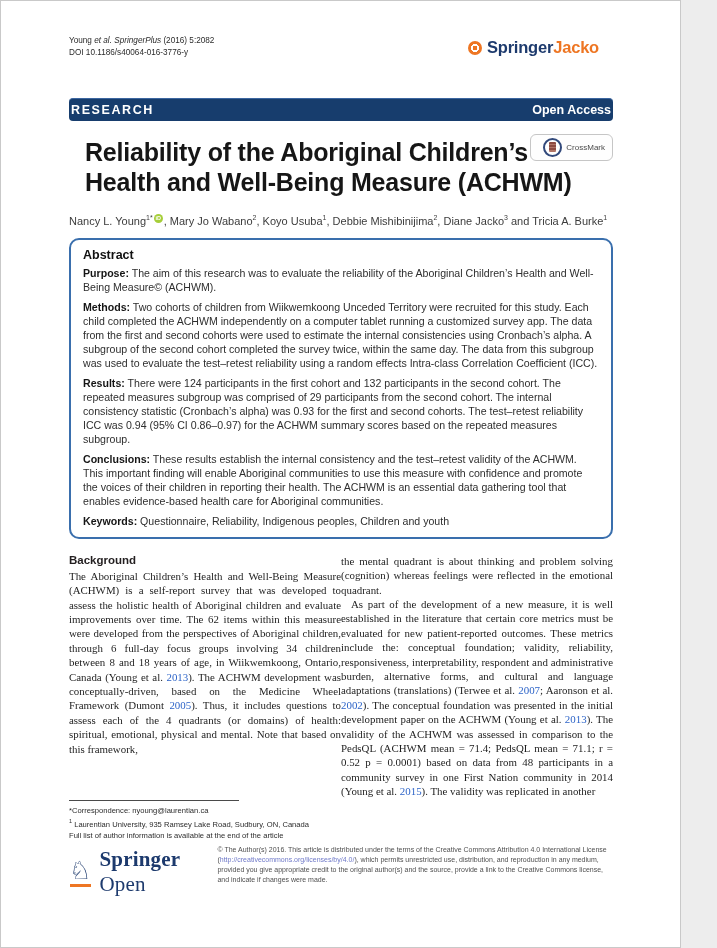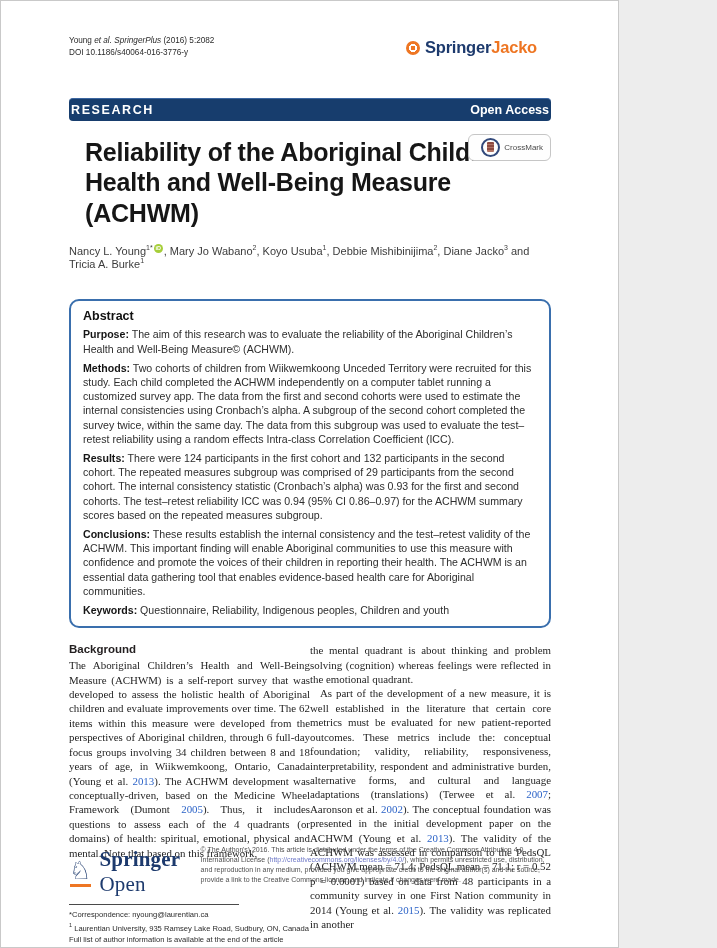--- a/index.html
+++ b/index.html
@@ -1,17 +1,17 @@
 <!DOCTYPE html>
 <html><head>
 <meta charset="utf-8">
 <style>
   html,body{margin:0;padding:0;background:#ededed;}
   .page{
-    width:619px;height:948px;background:#ffffff;border:1px solid #c9c9c9;
+    width:681px;height:948px;background:#ffffff;border:1px solid #c9c9c9;
     box-sizing:border-box;position:relative;overflow:hidden;
     font-family:"Liberation Sans",sans-serif;color:#231f20;
     padding:34px 67px 0 68px;
   }
   
   .header-row{display:flex;justify-content:space-between;align-items:flex-start;}
   .citation{font-size:8.2px;line-height:1.5;color:#2b2b2b;}
   .citation .it{font-style:italic;}
   .logo-sp{display:flex;align-items:center;gap:5px;margin-top:3px;margin-right:14px;}
   .sp-icon{width:14px;height:14px;border-radius:50%;
@@ -33,21 +33,21 @@
     background:repeating-linear-gradient(#8d4a41 0 1.6px,#b07466 1.6px 3.2px);}
   .cm-text{font-size:8px;color:#4a4a4a;}
   h1.title{font-size:25px;font-weight:700;margin:16px;line-height:1.22;color:#161616;letter-spacing:-0.2px;}
   
   .authors{margin-top:10px;font-size:11px;color:#3c3c3c;}
   .authors sup{font-size:7px;}
   .orcid{display:inline-block;width:9px;height:9px;border-radius:50%;background:#a6ce39;
     color:#fff;font-size:5.5px;font-weight:bold;text-align:center;line-height:9.5px;
     vertical-align:super;margin:0 1px;}
   
-  .abstract{margin-top:30px;border:2px solid #3a6fad;border-radius:10px;padding:8px 12px 9px;}
+  .abstract{margin-top:12px;border:2px solid #3a6fad;border-radius:10px;padding:8px 12px 9px;}
   .abstract h2{font-size:12.5px;margin:0 0 4px;color:#111;}
   .abstract p{font-size:10.6px;line-height:14.2px;margin:0 0 5px;color:#2e2e2e;}
   .abstract p:last-child{margin-bottom:0;}
   .abstract b{color:#151515;}
   
   .columns{display:flex;margin-top:15px;}
   .col{width:284px;}
   .col-heading{font-size:11.5px;font-weight:bold;margin:0 0 3px;}
   .body-text{font-family:"Liberation Serif",serif;font-size:10.9px;line-height:14.4px;
     text-align:justify;color:#1d1d1d;margin:0;}

